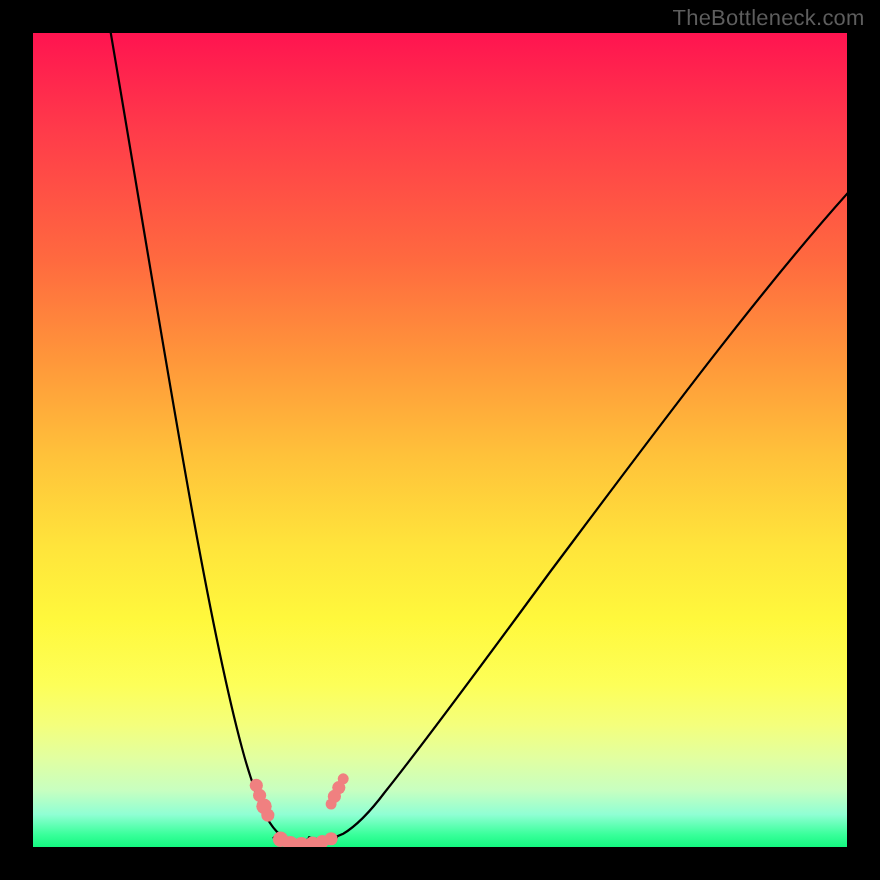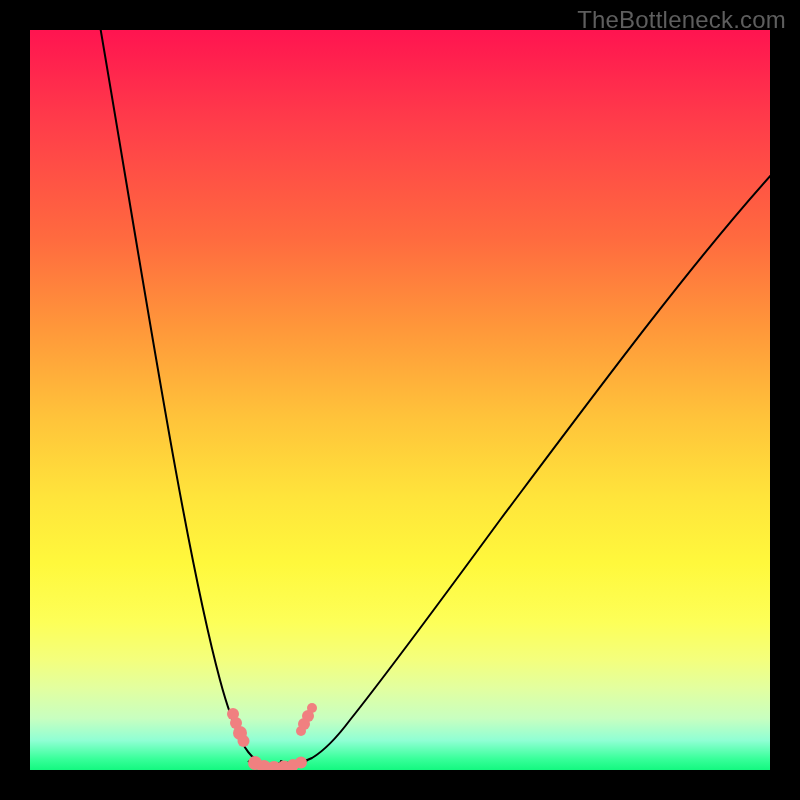--- a/index.html
+++ b/index.html
@@ -1,17 +1,17 @@
 <!DOCTYPE html>
 <html><head>
 <meta charset="utf-8">
 <style>
   * { margin: 0; padding: 0; box-sizing: border-box; }
   body { width: 800px; height: 800px; background: #000; position: relative; font-family: Arial, sans-serif; overflow: hidden; }
-  .watermark { position: absolute; top: 6px; right: 14px; color: #5e5e5e; font-size: 24px; font-weight: 500; z-index: 10; letter-spacing: 0.2px; }
+  .watermark { position: absolute; top: 6px; right: 14px; color: #5e5e5e; font-size: 20px; font-weight: 500; z-index: 10; letter-spacing: 0.2px; }
   .plot-area { position: absolute; left: 30px; top: 30px; width: 740px; height: 740px; background: linear-gradient(to bottom,
       #ff1450 0%,
       #ff3b4a 12%,
       #ff6a3f 28%,
       #ff963a 40%,
       #ffc23a 52%,
       #ffe43b 63%,
       #fff83c 72%,
       #fdff58 80%,
       #f4ff7c 85%,

